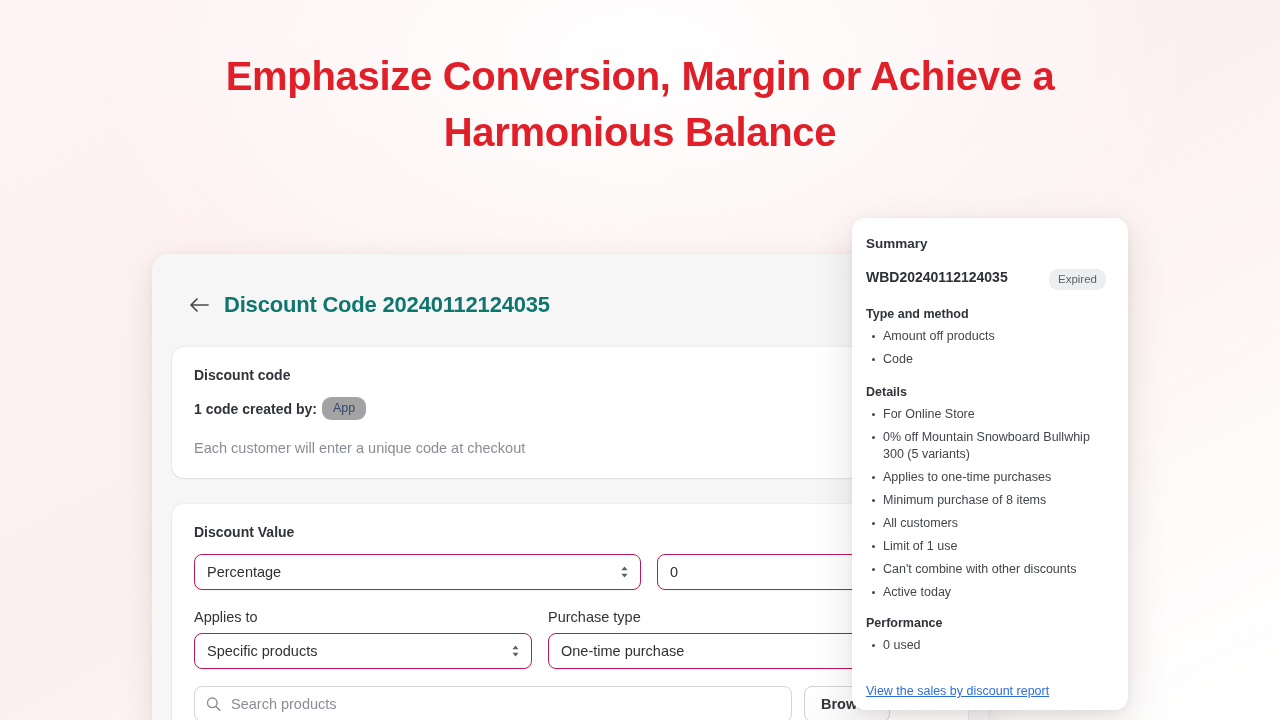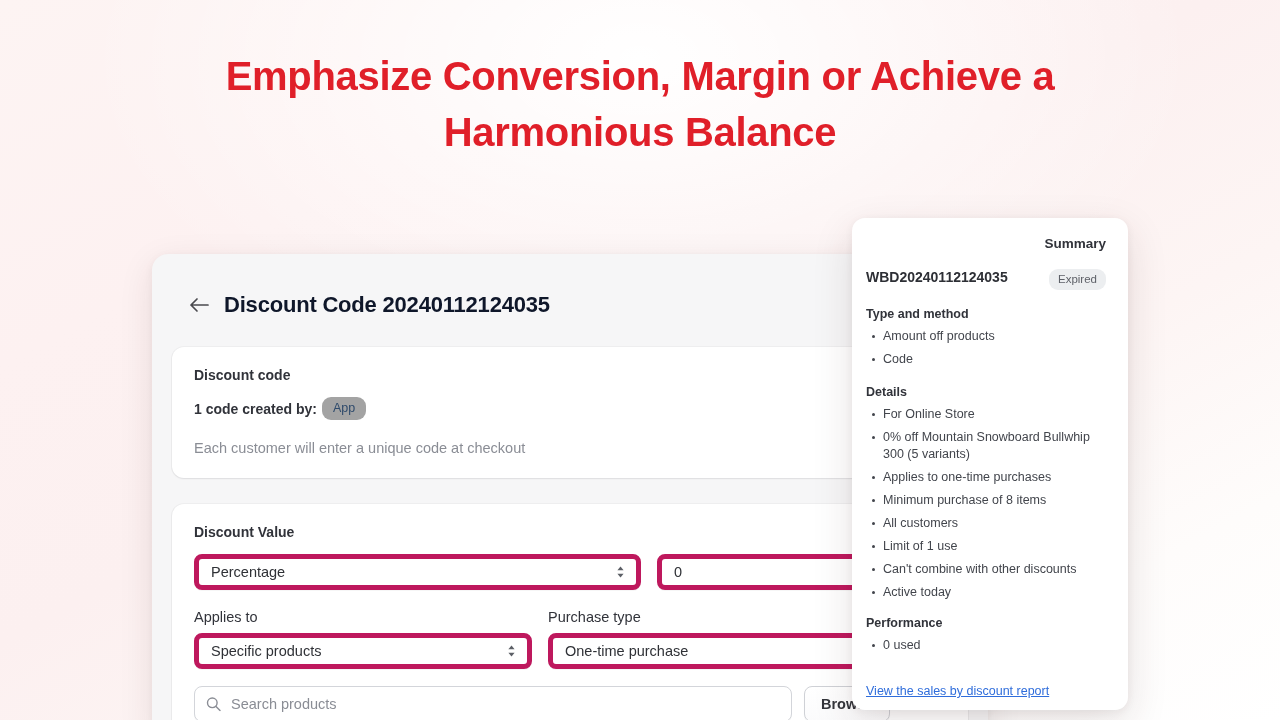--- a/index.html
+++ b/index.html
@@ -61,21 +61,21 @@
     height: 22px;
     color: #4a4a4f;
     display: flex;
     align-items: center;
     justify-content: center;
     flex: 0 0 auto;
   }
   .app-title {
     font-size: 22px;
     font-weight: 700;
-    color: #0f172a;
+    color: #0f766e;
     letter-spacing: -0.2px;
     white-space: nowrap;
     text-align: center;
   }
 
   
   .panel {
     background: #ffffff;
     border-radius: 12px;
     box-shadow: 0 1px 2px rgba(20,20,30,0.07), 0 0 0 1px rgba(20,20,30,0.035);
@@ -128,21 +128,21 @@
 
   
   .field-grid {
     display: flex;
     gap: 16px;
     margin-top: 14px;
   }
   .select, .textinput {
     position: relative;
     height: 36px;
-    border: 5px solid #be185d;
+    border: 1px solid #be185d;
     border-radius: 8px;
     background: #fff;
     display: flex;
     align-items: center;
     padding: 0 12px;
     font-size: 14.5px;
     color: #2f3136;
     box-shadow: 0 1px 0 rgba(20,20,30,0.04);
   }
   .select-caret {
@@ -236,21 +236,20 @@
     border-radius: 13px;
     box-shadow: 0 14px 40px rgba(58, 30, 30, 0.13), 0 2px 8px rgba(58,30,30,0.06);
     padding: 18px 22px 18px 14px;
     z-index: 20;
   }
   .summary-title {
     font-size: 13.5px;
     font-weight: 700;
     color: #31333a;
     padding-left: 0;
-    text-align: right;
   }
   .summary-code-row {
     display: flex;
     align-items: flex-start;
     justify-content: space-between;
     margin-top: 18px;
   }
   .summary-code {
     font-size: 14px;
     font-weight: 700;

